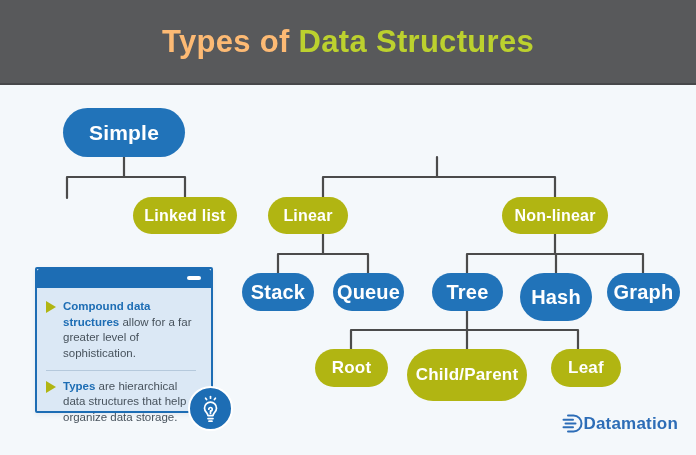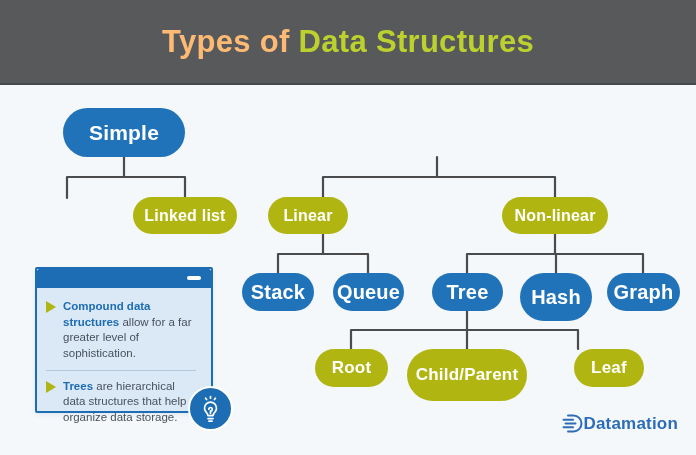--- a/index.html
+++ b/index.html
@@ -90,35 +90,35 @@
   <div class="node olive lv2" style="left:502px;top:197px;width:106px;height:37px">Non-linear</div>
 
   <div class="node blue lv3" style="left:242px;top:273px;width:72px;height:38px">Stack</div>
   <div class="node blue lv3" style="left:333px;top:273px;width:71px;height:38px">Queue</div>
   <div class="node blue lv3" style="left:432px;top:273px;width:71px;height:38px">Tree</div>
   <div class="node blue lv3" style="left:520px;top:273px;width:72px;height:48px">Hash</div>
   <div class="node blue lv3" style="left:607px;top:273px;width:73px;height:38px">Graph</div>
 
   <div class="node olive lv4" style="left:315px;top:349px;width:73px;height:38px">Root</div>
   <div class="node olive lv4" style="left:407px;top:349px;width:120px;height:52px">Child/Parent</div>
-  <div class="node olive lv4" style="left:574px;top:349px;width:70px;height:38px">Leaf</div>
+  <div class="node olive lv4" style="left:551px;top:349px;width:70px;height:38px">Leaf</div>
 
   <div class="callout">
     <div class="callout-header">
       <div class="minus"></div>
     </div>
     <div class="callout-body">
       <div class="bullet">
         <span class="tri"></span>
         <span><span class="lead">Compound data structures</span><span> allow for a far greater level of sophistication.</span></span>
       </div>
       <div class="divider"></div>
       <div class="bullet">
         <span class="tri"></span>
-        <span><span class="lead">Trees</span><span> are hierarchical data structures that help organize data storage.</span></span>
+        <span><span class="lead">Types</span><span> are hierarchical data structures that help organize data storage.</span></span>
       </div>
     </div>
   </div>
 
   <div class="bulb-circle">
     <svg width="27" height="29" viewBox="0 0 27 29">
       <g fill="none" stroke="#ffffff" stroke-width="1.7" stroke-linecap="round" stroke-linejoin="round">
         <path d="M13.5 8.2 a6 6 0 0 1 6 6 c0 2.5 -1.6 3.8 -2.6 5.2 c-0.5 0.7 -0.8 1.3 -0.9 2.2 h-5 c-0.1 -0.9 -0.4 -1.5 -0.9 -2.2 c-1 -1.4 -2.6 -2.7 -2.6 -5.2 a6 6 0 0 1 6 -6 z"></path>
         <path d="M11 24.6 h5"></path>
         <path d="M12 27.2 h3"></path>

